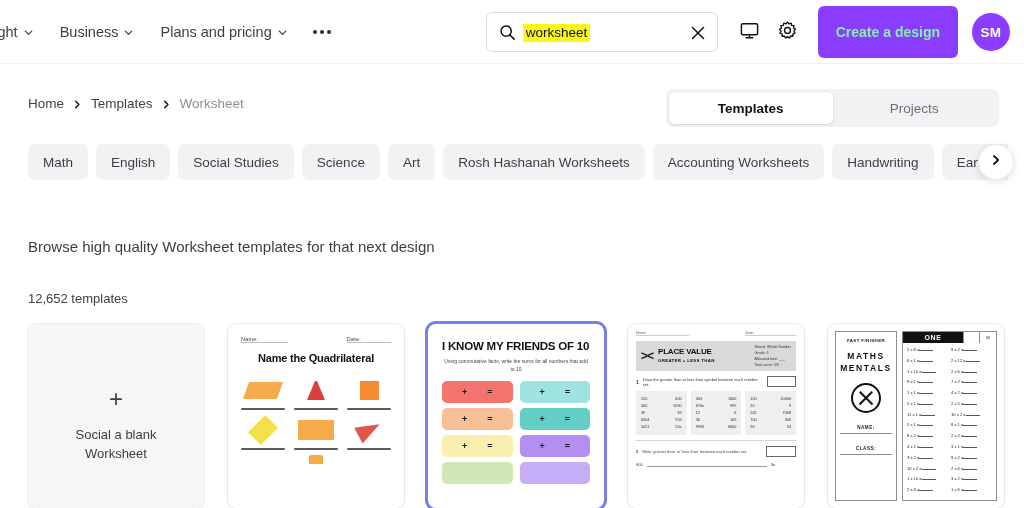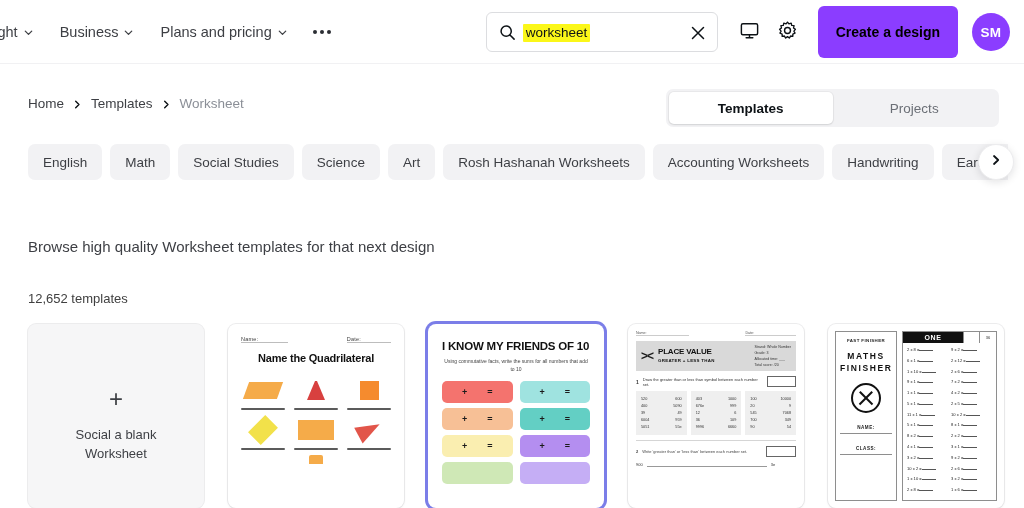--- a/index.html
+++ b/index.html
@@ -65,21 +65,21 @@
     position: absolute; right: 9px; top: 10px; width: 20px; height: 20px;
     cursor: pointer;
   }
   .icon-btn {
     width: 36px; height: 36px; border-radius: 6px;
     display: flex; align-items: center; justify-content: center;
     cursor: pointer; margin-right: 2px;
   }
   .cta {
     height: 52px; padding: 4px 18px;
-    background: #8b3dff; color: #000000;
+    background: #8b3dff; color: #86efac;
     border: none; border-radius: 6px;
     font-family: "Liberation Sans", sans-serif;
     font-size: 14px; font-weight: bold;
     cursor: pointer; margin-left: 10px; margin-right: 14px;
     white-space: nowrap;
   }
   .avatar {
     width: 38px; height: 38px; border-radius: 50%;
     background: #8b3dff; color: #fff;
     display: flex; align-items: center; justify-content: center;
@@ -345,22 +345,22 @@
     <span class="crumb last">Worksheet</span>
   </div>
 
   <div class="seg">
     <div class="seg-item active">Templates</div>
     <div class="seg-item">Projects</div>
   </div>
 
   <div class="chips-clip">
     <div class="chips">
+      <div class="chip">Math</div>
       <div class="chip">English</div>
-      <div class="chip">Math</div>
       <div class="chip">Social Studies</div>
       <div class="chip">Science</div>
       <div class="chip">Art</div>
       <div class="chip">Rosh Hashanah Worksheets</div>
       <div class="chip">Accounting Worksheets</div>
       <div class="chip">Handwriting</div>
       <div class="chip">Earth Day Worksheets</div>
     </div>
   </div>
   <div class="chips-next">
@@ -569,21 +569,21 @@
         <span class="rule"></span>
         <span>3e</span>
       </div>
     </div>
 
     <div class="card c5">
       <div class="left">
         <div class="ff">FAST FINISHER</div>
         <div class="mm">
           <div>MATHS</div>
-          <div>FINISHER</div>
+          <div>MENTALS</div>
         </div>
         <div class="xc"></div>
         <div class="fld">NAME:</div>
         <div class="fld">CLASS:</div>
       </div>
       <div class="right">
         <div class="hd">
           <div class="one">ONE</div>
           <div class="wb"></div>
           <div class="sc">36</div>

